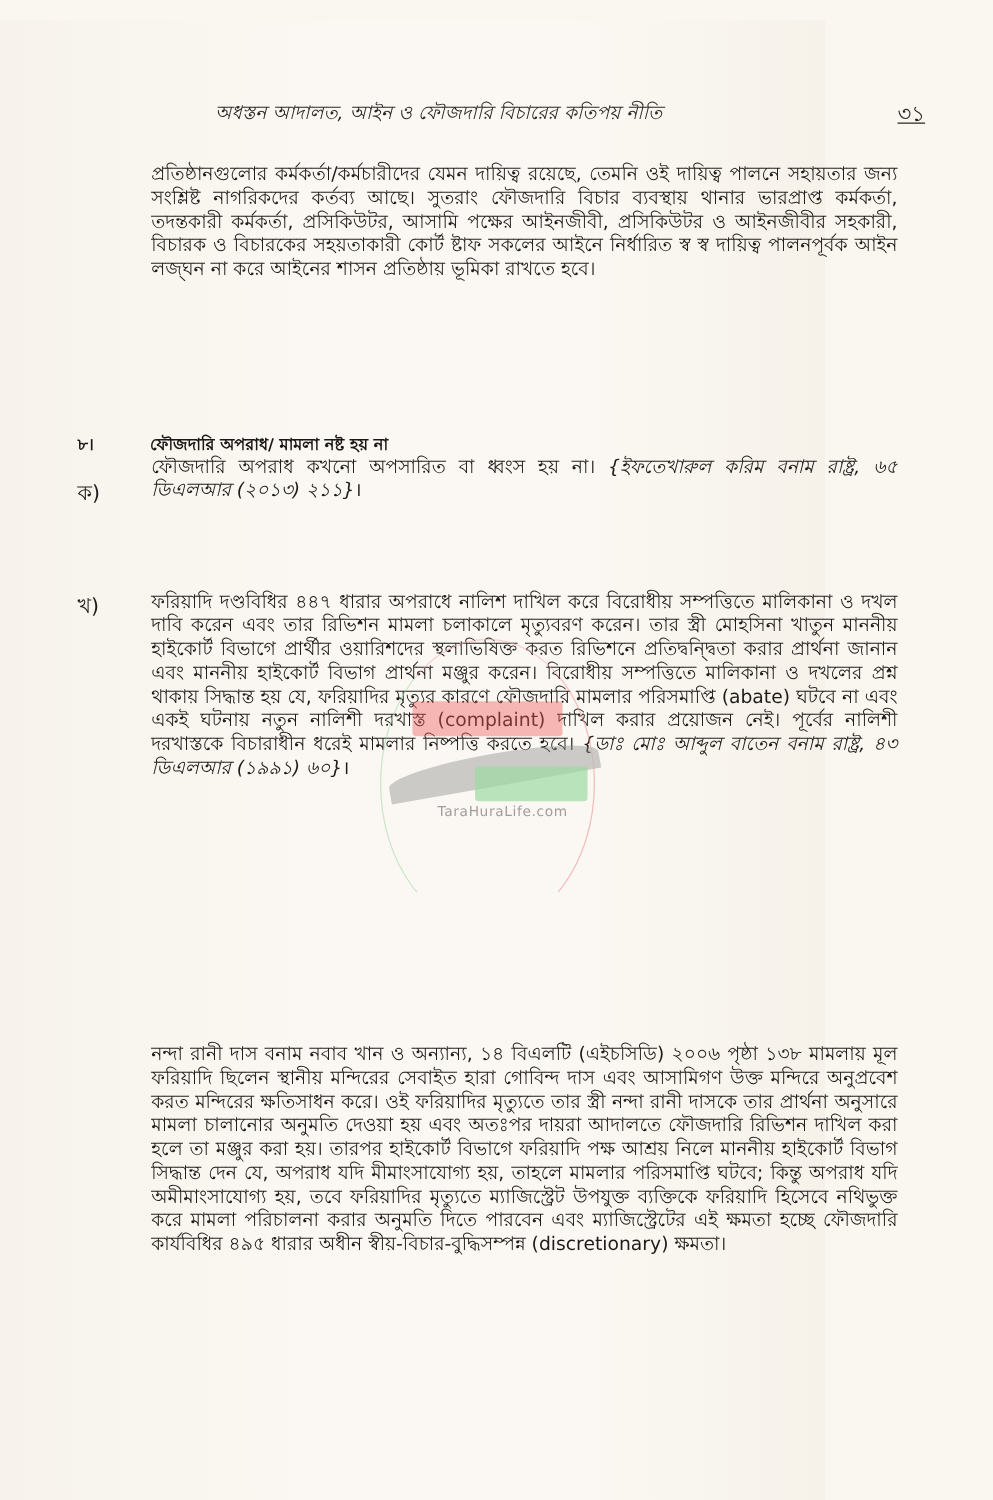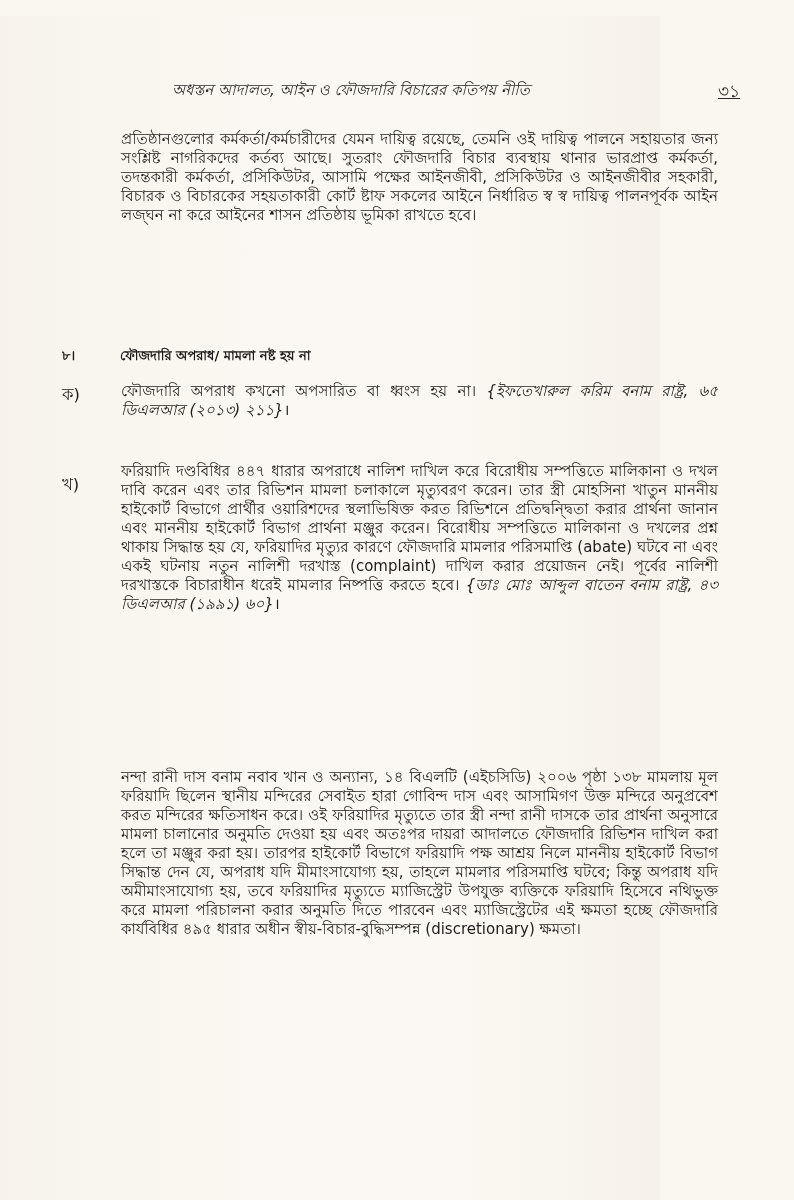--- a/index.html
+++ b/index.html
@@ -73,23 +73,23 @@
     .h8 { top: 330px; }
     .h9 { top: 766px; }
     .item-label {
       position: absolute;
       left: 62px;
       font-size: 16.5px;
       color: #1e1c1a;
     }
     .lbl-ka { top: 366px; }
     .lbl-kha { top: 456px; }
-    .item-ka { top: 366px; }
-    .item-kha { top: 446px; }
-    .para-9 { top: 752px; }
+    .item-ka { top: 348px; }
+    .item-kha { top: 456px; }
+    .para-9 { top: 818px; }
     .watermark {
       position: absolute;
       left: 300px;
       top: 535px;
       width: 180px;
       height: 150px;
       pointer-events: none;
       opacity: 0.55;
     }
     .watermark .ring {
@@ -160,14 +160,21 @@
 
   <span class="item-label lbl-kha">খ)</span>
   <p class="body-text item-kha" style="margin:0;">
     <span>ফরিয়াদি দণ্ডবিধির ৪৪৭ ধারার অপরাধে নালিশ দাখিল করে বিরোধীয় সম্পত্তিতে মালিকানা ও দখল দাবি করেন এবং তার রিভিশন মামলা চলাকালে মৃত্যুবরণ করেন। তার স্ত্রী মোহসিনা খাতুন মাননীয় হাইকোর্ট বিভাগে প্রার্থীর ওয়ারিশদের স্থলাভিষিক্ত করত রিভিশনে প্রতিদ্বন্দ্বিতা করার প্রার্থনা জানান এবং মাননীয় হাইকোর্ট বিভাগ প্রার্থনা মঞ্জুর করেন। বিরোধীয় সম্পত্তিতে মালিকানা ও দখলের প্রশ্ন থাকায় সিদ্ধান্ত হয় যে, ফরিয়াদির মৃত্যুর কারণে ফৌজদারি মামলার পরিসমাপ্তি (abate) ঘটবে না এবং একই ঘটনায় নতুন নালিশী দরখাস্ত (complaint) দাখিল করার প্রয়োজন নেই। পূর্বের নালিশী দরখাস্তকে বিচারাধীন ধরেই মামলার নিষ্পত্তি করতে হবে।</span>
     <i>{ডাঃ মোঃ আব্দুল বাতেন বনাম রাষ্ট্র, ৪৩ ডিএলআর (১৯৯১) ৬০}</i><span>।</span>
   </p>
 
 
   <p class="body-text para-9" style="margin:0;">নন্দা রানী দাস বনাম নবাব খান ও অন্যান্য, ১৪ বিএলটি (এইচসিডি) ২০০৬ পৃষ্ঠা ১৩৮ মামলায় মূল ফরিয়াদি ছিলেন স্থানীয় মন্দিরের সেবাইত হারা গোবিন্দ দাস এবং আসামিগণ উক্ত মন্দিরে অনুপ্রবেশ করত মন্দিরের ক্ষতিসাধন করে। ওই ফরিয়াদির মৃত্যুতে তার স্ত্রী নন্দা রানী দাসকে তার প্রার্থনা অনুসারে মামলা চালানোর অনুমতি দেওয়া হয় এবং অতঃপর দায়রা আদালতে ফৌজদারি রিভিশন দাখিল করা হলে তা মঞ্জুর করা হয়। তারপর হাইকোর্ট বিভাগে ফরিয়াদি পক্ষ আশ্রয় নিলে মাননীয় হাইকোর্ট বিভাগ সিদ্ধান্ত দেন যে, অপরাধ যদি মীমাংসাযোগ্য হয়, তাহলে মামলার পরিসমাপ্তি ঘটবে; কিন্তু অপরাধ যদি অমীমাংসাযোগ্য হয়, তবে ফরিয়াদির মৃত্যুতে ম্যাজিস্ট্রেট উপযুক্ত ব্যক্তিকে ফরিয়াদি হিসেবে নথিভুক্ত করে মামলা পরিচালনা করার অনুমতি দিতে পারবেন এবং ম্যাজিস্ট্রেটের এই ক্ষমতা হচ্ছে ফৌজদারি কার্যবিধির ৪৯৫ ধারার অধীন স্বীয়-বিচার-বুদ্ধিসম্পন্ন (discretionary) ক্ষমতা।</p>
 
+  <div class="watermark">
+    <div class="ring"></div>
+    <div class="red"></div>
+    <div class="swoosh"></div>
+    <div class="green"></div>
+    <span class="site">TaraHuraLife.com</span>
+  </div>
 
 </div>
 
 </body></html>

